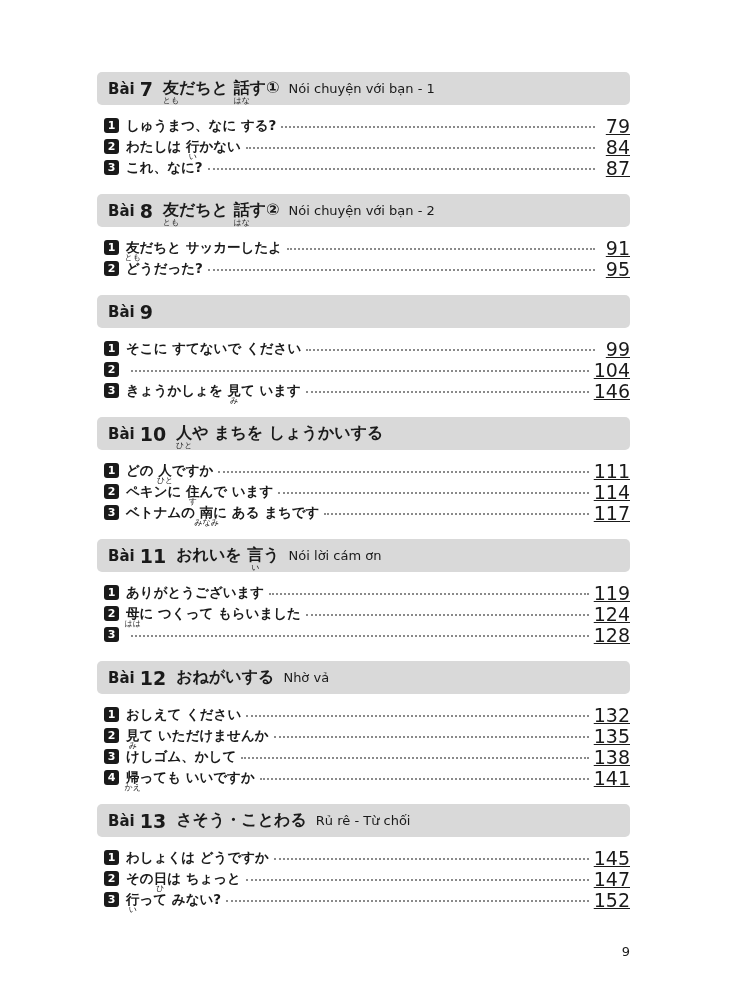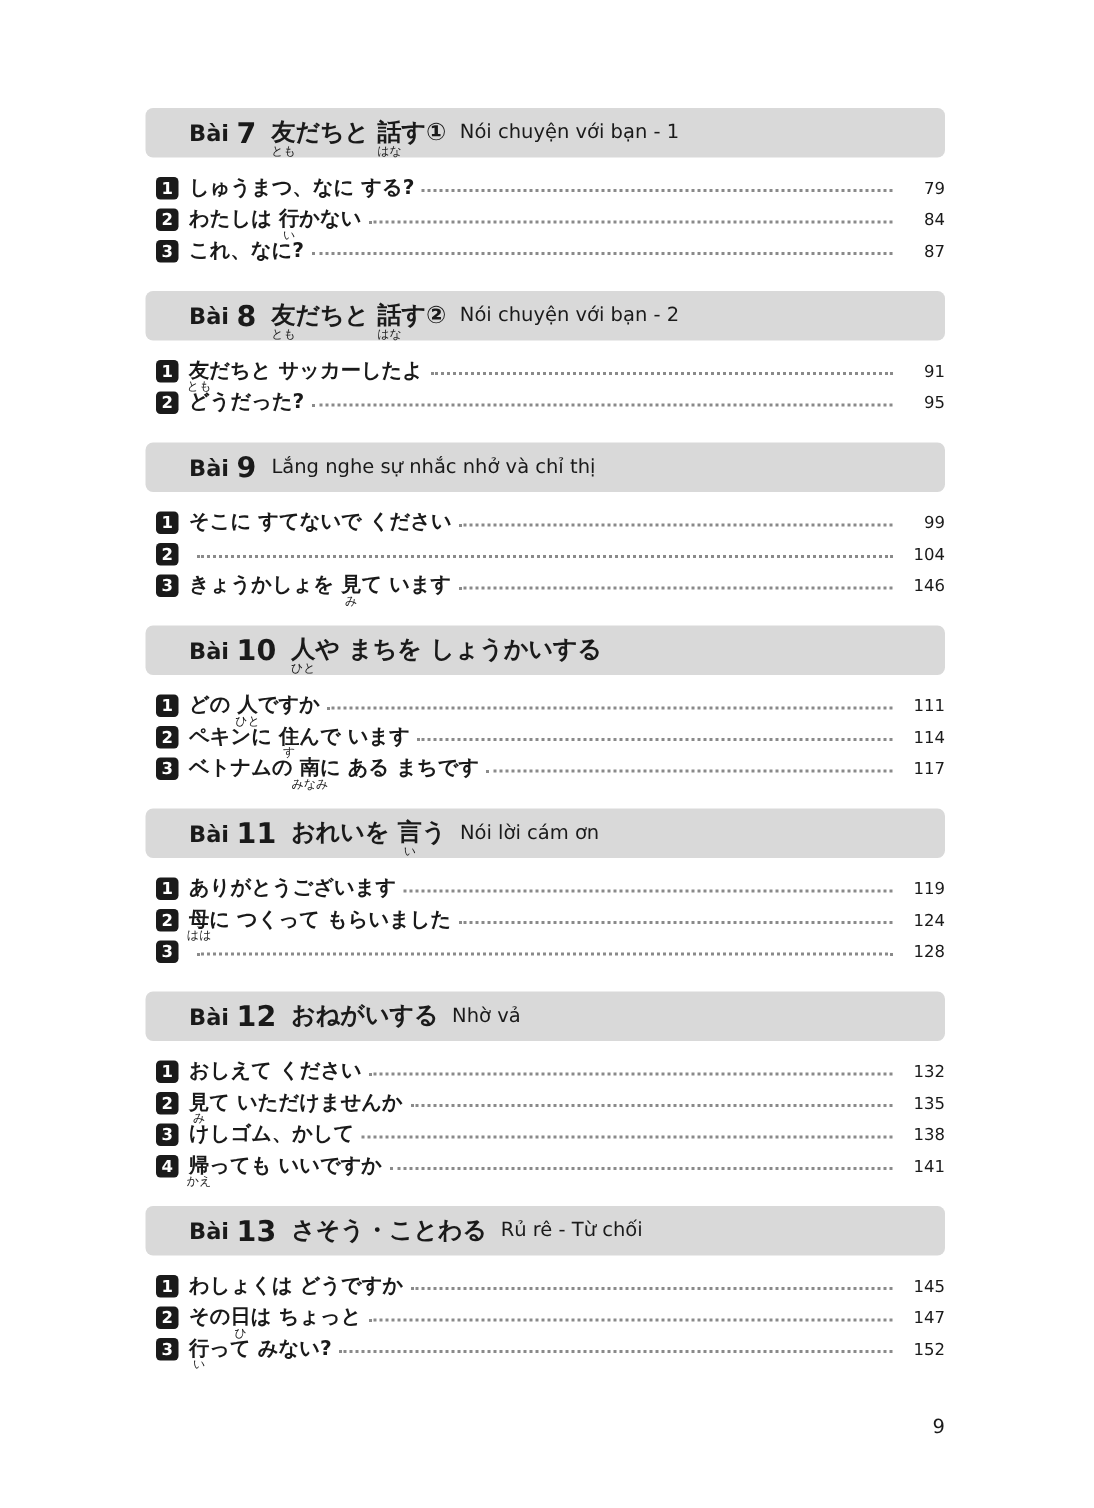--- a/index.html
+++ b/index.html
@@ -11,21 +11,21 @@
     overflow: hidden;
   }
   .content { position: absolute; left: 97px; top: 72px; width: 533px; }
   .section { margin-bottom: 16px; }
   .header {
     height: 33px;
     background: var(--header-bg, #d9d9d9);
     border-radius: 5px;
     display: flex;
     align-items: center;
-    padding: 0 29px;
+    padding: 0 11px;
     white-space: nowrap;
   }
   .lesson-label { font-size: 15px; font-weight: bold; }
   .lesson-number { font-size: 19px; font-weight: bold; margin: 0 10px 0 5px; }
   .lesson-title { font-size: 16px; font-weight: bold; margin-right: 9px; line-height: 1.15; }
   .lesson-subtitle { font-size: 13px; font-weight: normal; }
   .items { margin-top: 10px; padding-left: 7px; }
   .item { display: flex; align-items: center; height: 21px; }
   .badge {
     width: 15px; height: 15px;
@@ -38,21 +38,21 @@
     line-height: 1;
   }
   .item-text { font-size: 13.5px; font-weight: bold; white-space: nowrap; line-height: 1.1; }
   .leader {
     flex: 1;
     height: 0;
     align-self: center;
     border-bottom: 2px dotted var(--leader-dots, #8a8a8a);
     margin: 3px 5px 0 5px;
   }
-  .item-page { min-width: 30px; text-align: right; font-size: 11px; flex: none; }
+  .item-page { min-width: 30px; text-align: right; font-size: 19px; flex: none; text-decoration: underline; }
   .rb { position: relative; display: inline-block; }
   .rt {
     position: absolute; left: 50%; top: 100%;
     transform: translateX(-50%);
     margin-top: -1px;
     font-size: 8px; font-weight: normal; line-height: 1;
     white-space: nowrap;
     color: var(--text, #1a1a1a);
   }
   .page-number {
@@ -119,21 +119,20 @@
     <span class="leader"></span>
     <span class="item-page">95</span>
   </div>
 </div>
   </section>
 
   <section class="section">
     <div class="header">
       <span class="lesson-label">Bài</span>
       <span class="lesson-number">9</span>
-      <span class="lesson-subtitle">Lắng nghe sự nhắc nhở và chỉ thị</span>
     </div>
     <div class="items">
   <div class="item">
     <span class="badge">1</span>
     <span class="item-text">そこに すてないで ください</span>
     <span class="leader"></span>
     <span class="item-page">99</span>
   </div>
 
   <div class="item">

